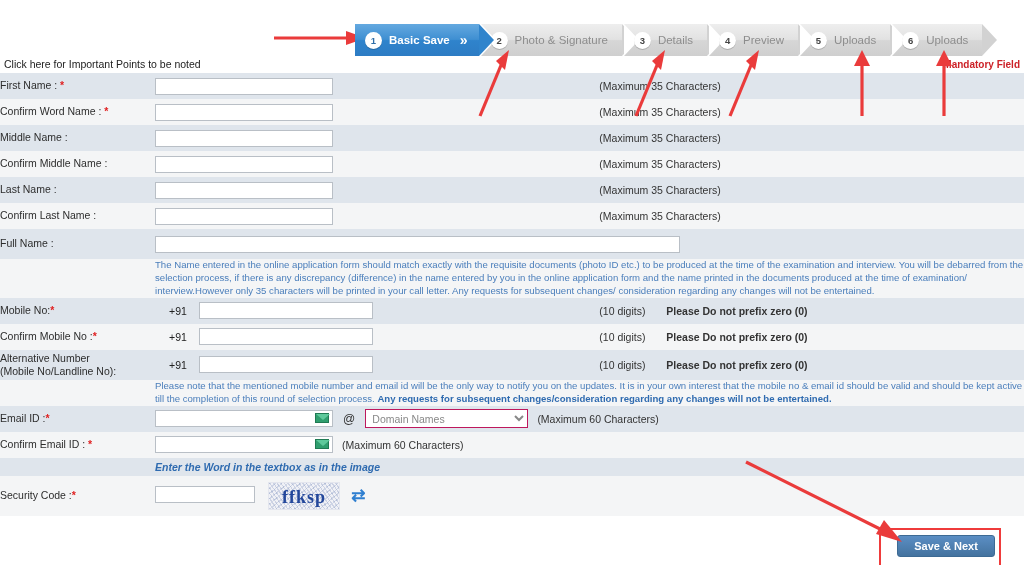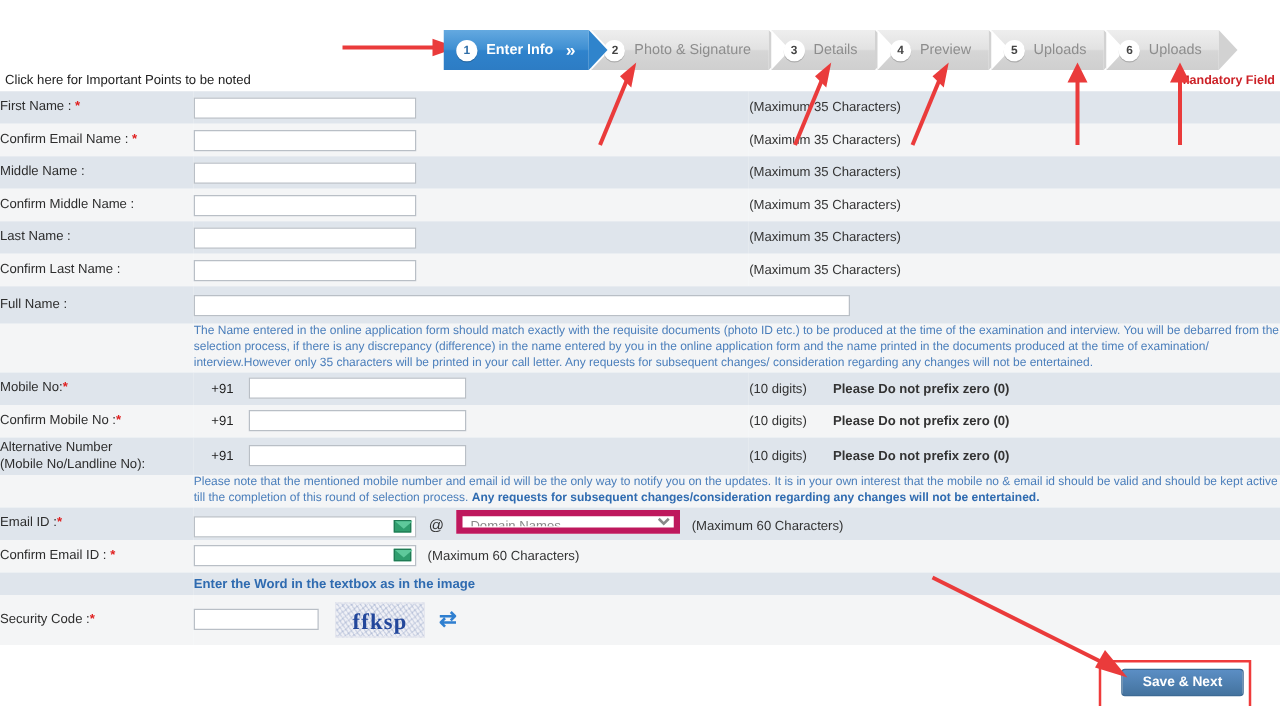--- a/index.html
+++ b/index.html
@@ -102,22 +102,22 @@
     border:1px solid #1f7a53;
   }
   .env-icon::after {
     content:""; position:absolute; left:0; top:0;
     border-left:7px solid transparent; border-right:7px solid transparent;
     border-top:6px solid #5ec99b;
   }
 
   .at-sign { font-size:12px; color:#333; padding:0 7px; }
   select.domain {
-    width:179px; height:19px;
-    border:5px solid #be185d; background:#ffffff;
+    width:163px; height:19px;
+    border:1px solid #be185d; background:#ffffff;
     font-family:"Liberation Sans", sans-serif; font-size:10.5px;
     color:#888; padding:1px 2px;
   }
 
   
   .info-cell { padding:4px 9px 5px 0; }
   .info-text { font-size:9.6px; color:#4a7ebb; line-height:1.35; }
   .info-text b { color:#2f6bb0;margin-top:15px; }
 
   .subhdr { font-size:10.5px; font-weight:bold; color:#2f6bb0; padding:2px 0; }
@@ -160,21 +160,21 @@
   .ann { position:absolute; pointer-events:none; }
   svg.ann line { stroke:#ea3b3b; stroke-width:3.2; }
   svg.ann polygon { fill:#ea3b3b; }
 </style>
 </head>
 <body>
 
 <div class="stepbar">
   <div class="step active">
     <span class="step-num">1</span>
-    <span class="step-label">Enter Info</span>
+    <span class="step-label">Basic Save</span>
     <span class="chevrons">»</span>
   </div>
   <div class="step">
     <span class="step-num">2</span>
     <span class="step-label">Photo &amp; Signature</span>
   </div>
   <div class="step">
     <span class="step-num">3</span>
     <span class="step-label">Details</span>
   </div>
@@ -200,21 +200,21 @@
   <tbody>
       <tr class="row-a">
     <td class="lbl"><span>First Name : </span><span class="req">*</span></td>
     <td class="fld">
       <input type="text" class="i-name" value="" style="">
     </td>
     <td class="hint">(Maximum 35 Characters)</td>
   </tr>
 
   <tr class="row-b">
-    <td class="lbl"><span>Confirm Email Name : </span><span class="req">*</span></td>
+    <td class="lbl"><span>Confirm Word Name : </span><span class="req">*</span></td>
     <td class="fld">
       <input type="text" class="i-name" value="" style="">
     </td>
     <td class="hint">(Maximum 35 Characters)</td>
   </tr>
 
   <tr class="row-a">
     <td class="lbl">Middle Name :</td>
     <td class="fld">
       <input type="text" class="i-name" value="" style="">
@@ -325,21 +325,21 @@
     <td class="lbl"><span>Confirm Email ID : </span><span class="req">*</span></td>
     <td class="fld" colspan="2">
       <span class="email-wrap">
         <input type="text" class="i-email" value="" style="">
         <span class="env-icon"></span>
       </span>
       <span class="hint">(Maximum 60 Characters)</span>
     </td>
   </tr>
 
-  <tr class="row-a" style="height:18px;">
+  <tr class="row-a" style="height:18px;font-style:italic;">
     <td></td>
     <td colspan="2">
       <div class="subhdr">Enter the Word in the textbox as in the image</div>
     </td>
   </tr>
 
   <tr class="row-b captcha-row" style="height:40px;">
     <td class="lbl"><span>Security Code :</span><span class="req">*</span></td>
     <td colspan="2">
       <input type="text" class="i-code" value="" style="">

